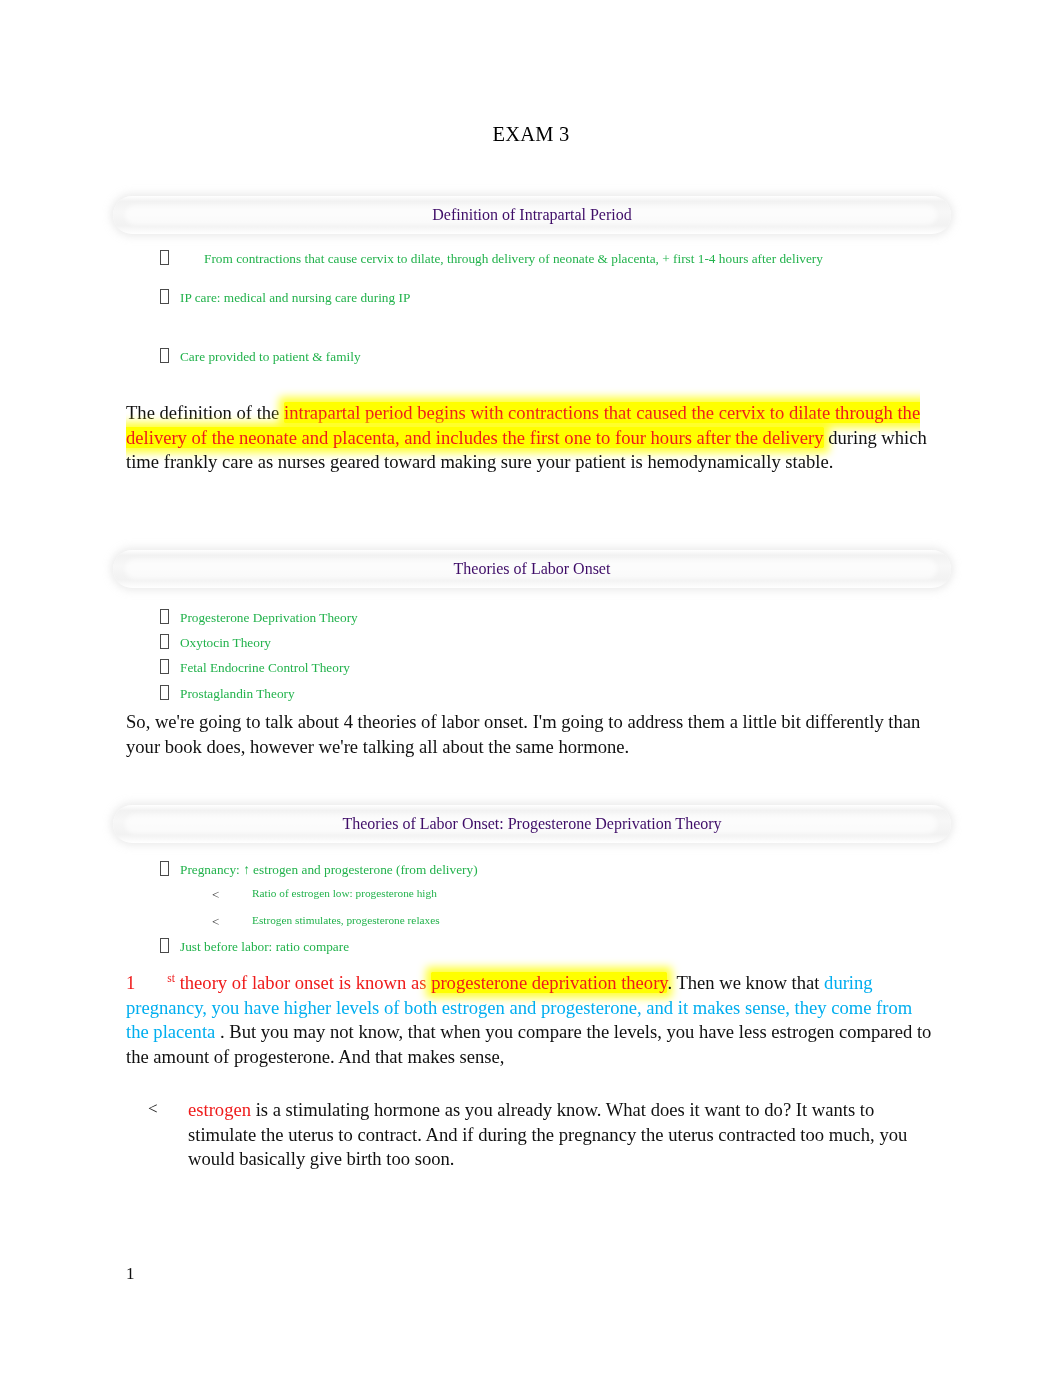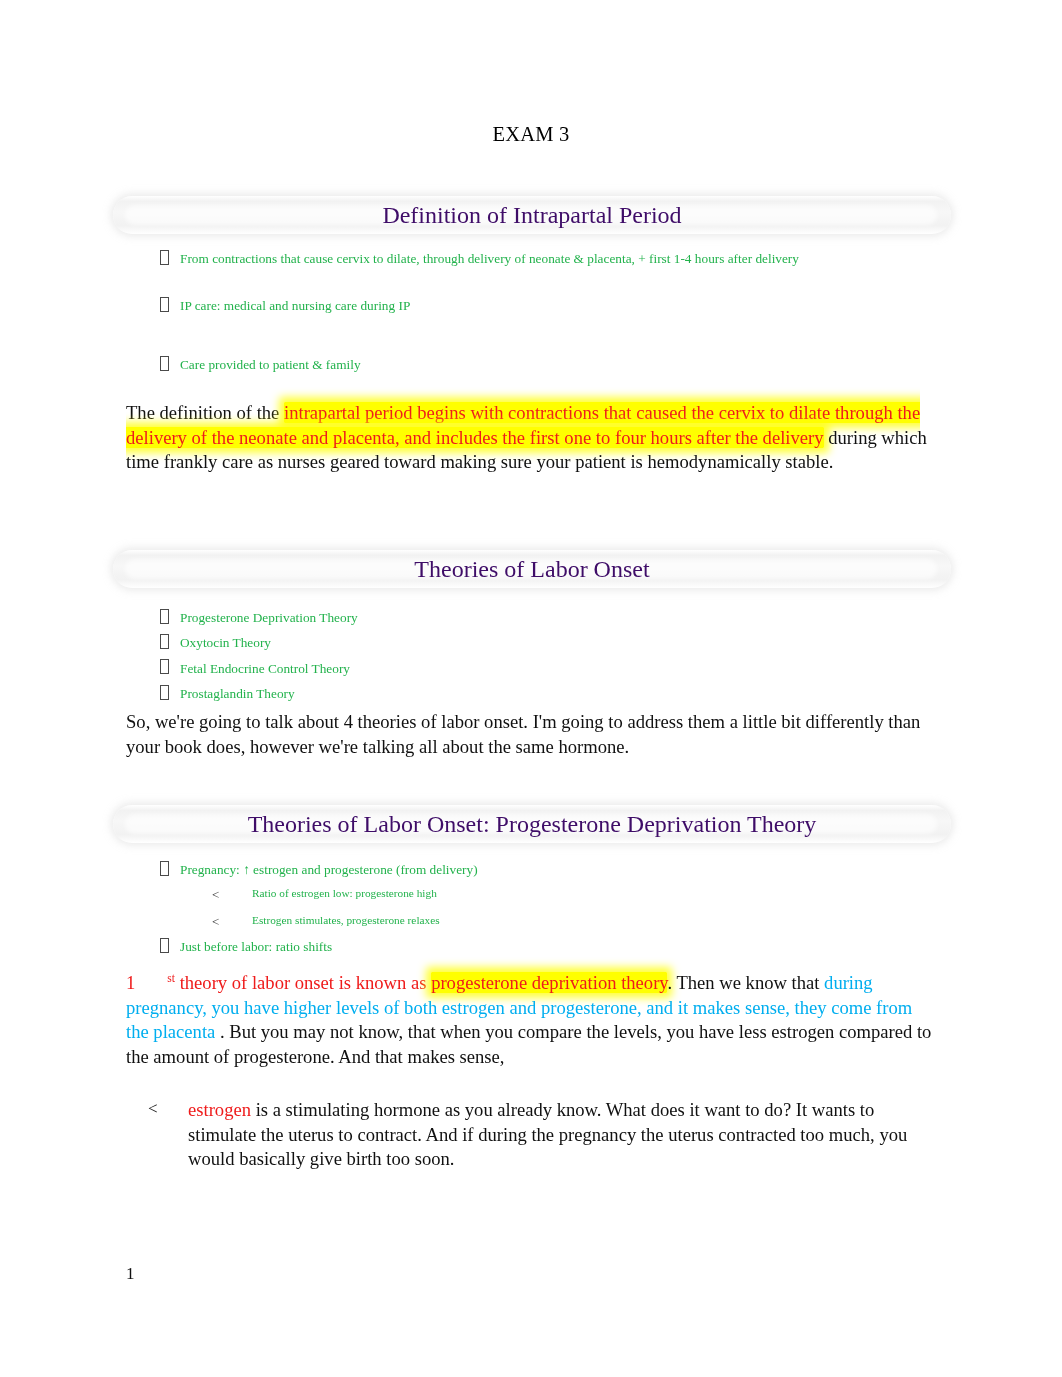--- a/index.html
+++ b/index.html
@@ -61,21 +61,21 @@
     top: 9px;
     width: 812px;
     height: 20px;
     border-radius: 10px;
     background: rgba(255,255,255,0.62);
     filter: blur(2px);
   }
   .heading-text {
     position: relative;
     z-index: 2;
-    font-size: 24px;
+    font-size: 16px;
     color: #3f0d68;
     white-space: nowrap;
   }
 
   
   .bullet-list { position: absolute; }
   .bullet-row {
     display: flex;
     align-items: flex-start;
     color: #22b24c;
@@ -173,21 +173,21 @@
 
 <div class="page">
 
   <div class="doc-title">EXAM 3</div>
 
   <div class="heading-bar" style="top:196px;">
     <span class="heading-text">Definition of Intrapartal Period</span>
   </div>
 
   <div class="bullet-list" style="left:152px; top:250px; width:700px;">
-    <div class="bullet-row" style="margin-bottom:28px;">
+    <div class="bullet-row" style="margin-bottom:20px;gap:24px;">
       <span class="bullet-mark"><span class="tofu"></span></span>
       <span class="bullet-text">From contractions that cause cervix to dilate, through delivery of neonate &amp; placenta, + first 1-4 hours after delivery</span>
     </div>
     <div class="bullet-row" style="margin-bottom:40px;justify-content:center;">
       <span class="bullet-mark"><span class="tofu"></span></span>
       <span class="bullet-text">IP care: medical and nursing care during IP</span>
     </div>
     <div class="bullet-row">
       <span class="bullet-mark"><span class="tofu"></span></span>
       <span class="bullet-text">Care provided to patient &amp; family</span>
@@ -204,21 +204,21 @@
 
   <div class="bullet-list" style="left:152px; top:609px; width:700px;">
     <div class="bullet-row" style="margin-bottom:6px;">
       <span class="bullet-mark"><span class="tofu"></span></span>
       <span class="bullet-text">Progesterone Deprivation Theory</span>
     </div>
     <div class="bullet-row" style="margin-bottom:6px;">
       <span class="bullet-mark"><span class="tofu"></span></span>
       <span class="bullet-text">Oxytocin Theory</span>
     </div>
-    <div class="bullet-row" style="margin-bottom:6px;align-items:center;">
+    <div class="bullet-row" style="margin-bottom:6px;">
       <span class="bullet-mark"><span class="tofu"></span></span>
       <span class="bullet-text">Fetal Endocrine Control Theory</span>
     </div>
     <div class="bullet-row">
       <span class="bullet-mark"><span class="tofu"></span></span>
       <span class="bullet-text">Prostaglandin Theory</span>
     </div>
   </div>
 
   <div class="narration" style="top:710px;">So, we're going to talk about 4 theories of labor onset. I'm going to address them a little bit differently than your book does, however we're talking all about the same hormone.</div>
@@ -235,21 +235,21 @@
     <div class="sub-row" style="margin-bottom:9px;">
       <span class="sub-mark" style="padding-left:60px; width:100px;">&lt;</span>
       <span>Ratio of estrogen low: progesterone high</span>
     </div>
     <div class="sub-row" style="margin-bottom:6px;">
       <span class="sub-mark" style="padding-left:60px; width:100px;">&lt;</span>
       <span>Estrogen stimulates, progesterone relaxes</span>
     </div>
     <div class="bullet-row">
       <span class="bullet-mark"><span class="tofu"></span></span>
-      <span class="bullet-text">Just before labor: ratio shifts</span>
+      <span class="bullet-text">Just before labor: ratio compare</span>
     </div>
   </div>
 
   <div class="narration wide" style="top:971px;">
     <span class="red">1</span><sup class="red">st</sup><span class="red"> theory of labor onset is known as </span><span class="hl red">progesterone deprivation theory</span><span>. Then we know that </span><span class="cyan">during pregnancy, you have higher levels of both estrogen and progesterone, and it makes sense, they come from the placenta</span><span> . But you may not know, that when you compare the levels, you have less estrogen compared to the amount of progesterone. And that makes sense,</span>
   </div>
 
   <div class="narr-bullet" style="top:1098px;">
     <span class="mark">&lt;</span>
     <span class="body">

